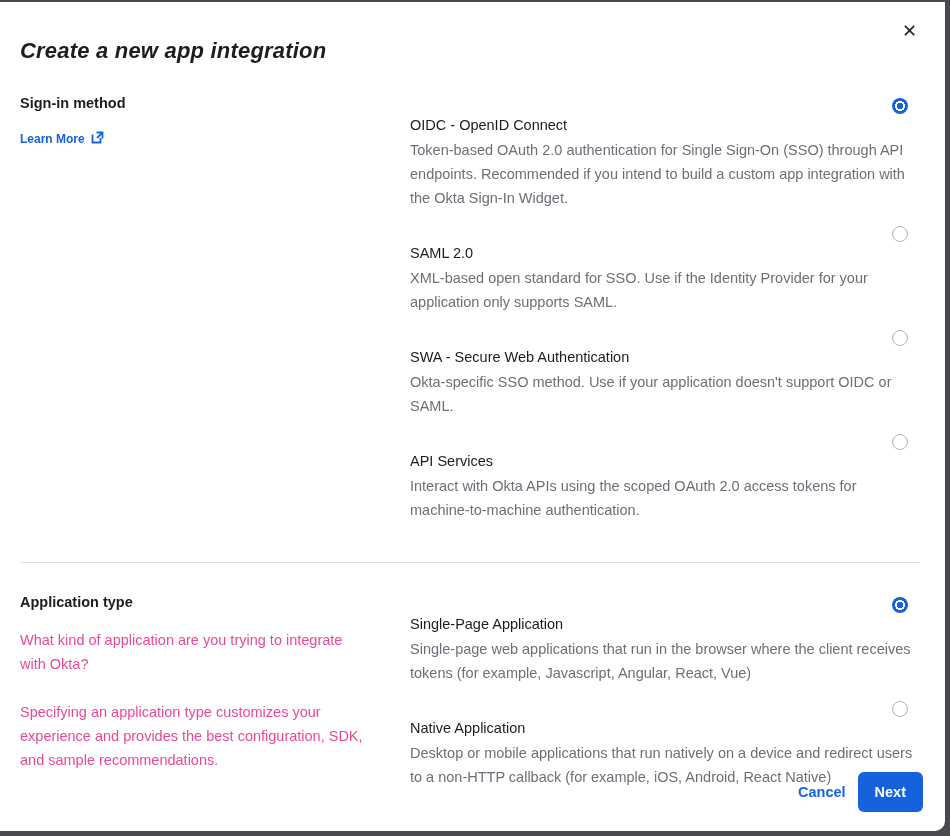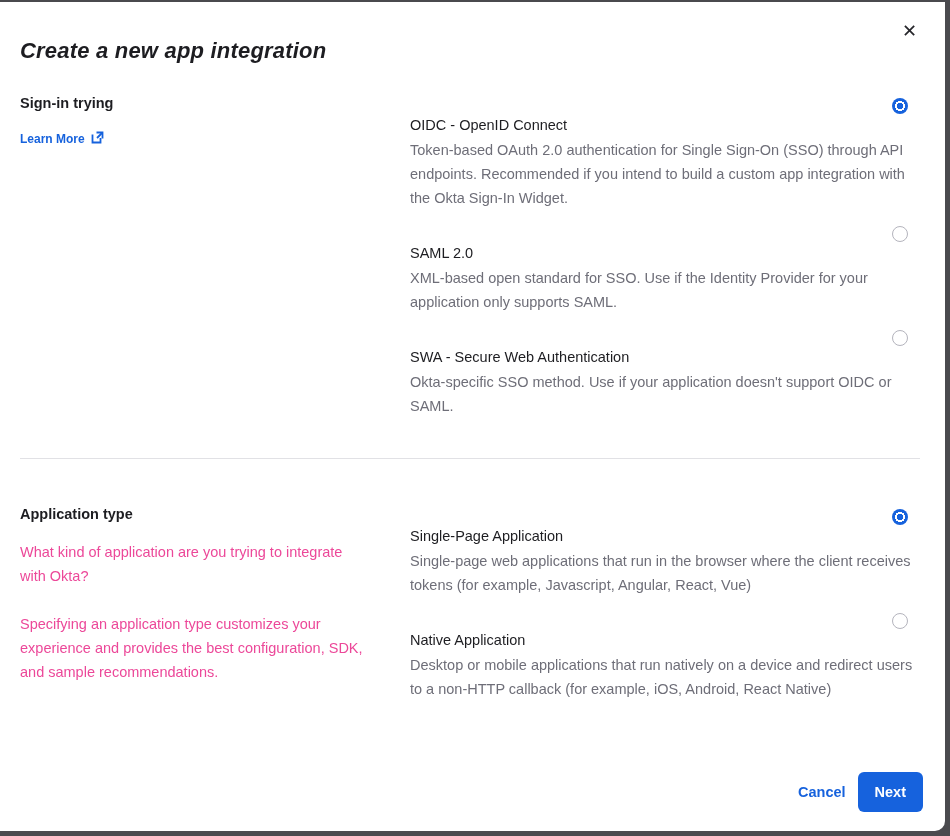--- a/index.html
+++ b/index.html
@@ -93,21 +93,21 @@
     line-height:24px;
     margin-top:2px;
     max-width:510px;
   }
   .divider {
     border:none;
     border-top:1px solid #e1e1e5;
     margin:27px 0 0 0;
     width:900px;
   }
-  .section-apptype { margin-top:47px; }
+  .section-apptype { margin-top:31px; }
   .footer {
     position:absolute;
     right:22px; bottom:19px;
     display:flex;
     align-items:center;
     gap:12px;
   }
   .cancel-link {
     color:#1662dd;
     font-size:14.5px;
@@ -135,21 +135,21 @@
 <div class="modal">
 
   <button class="close-btn">✕</button>
 
   <div class="modal-content">
 
     <h1 class="dialog-title">Create a new app integration</h1>
 
     <div class="section">
       <div class="section-left">
-        <div class="section-heading">Sign-in trying</div>
+        <div class="section-heading">Sign-in method</div>
         <a class="learn-more">
           <span>Learn More</span>
           <span class="ext-icon">
             <svg width="13" height="13" viewBox="0 0 13 13" fill="none">
               <path d="M1.5 3.5 L1.5 11.5 L9.5 11.5 L9.5 7" stroke="#1662dd" stroke-width="1.8" fill="none"></path>
               <path d="M5.5 1.5 L11.5 1.5 L11.5 7.5" stroke="#1662dd" stroke-width="1.8" fill="none"></path>
               <path d="M11 2 L6 7" stroke="#1662dd" stroke-width="1.8"></path>
             </svg>
           </span>
         </a>
@@ -173,20 +173,27 @@
         </div>
 
         <div class="option">
           <span class="radio"></span>
           <div class="option-body">
             <div class="option-label">SWA - Secure Web Authentication</div>
             <div class="option-desc">Okta-specific SSO method. Use if your application doesn't support OIDC or SAML.</div>
           </div>
         </div>
 
+        <div class="option">
+          <span class="radio"></span>
+          <div class="option-body">
+            <div class="option-label">API Services</div>
+            <div class="option-desc">Interact with Okta APIs using the scoped OAuth 2.0 access tokens for machine-to-machine authentication.</div>
+          </div>
+        </div>
 
       </div>
     </div>
 
     <hr class="divider">
 
     <div class="section section-apptype">
       <div class="section-left">
         <div class="section-heading">Application type</div>
         <p class="left-paragraph">What kind of application are you trying to integrate with Okta?</p>

